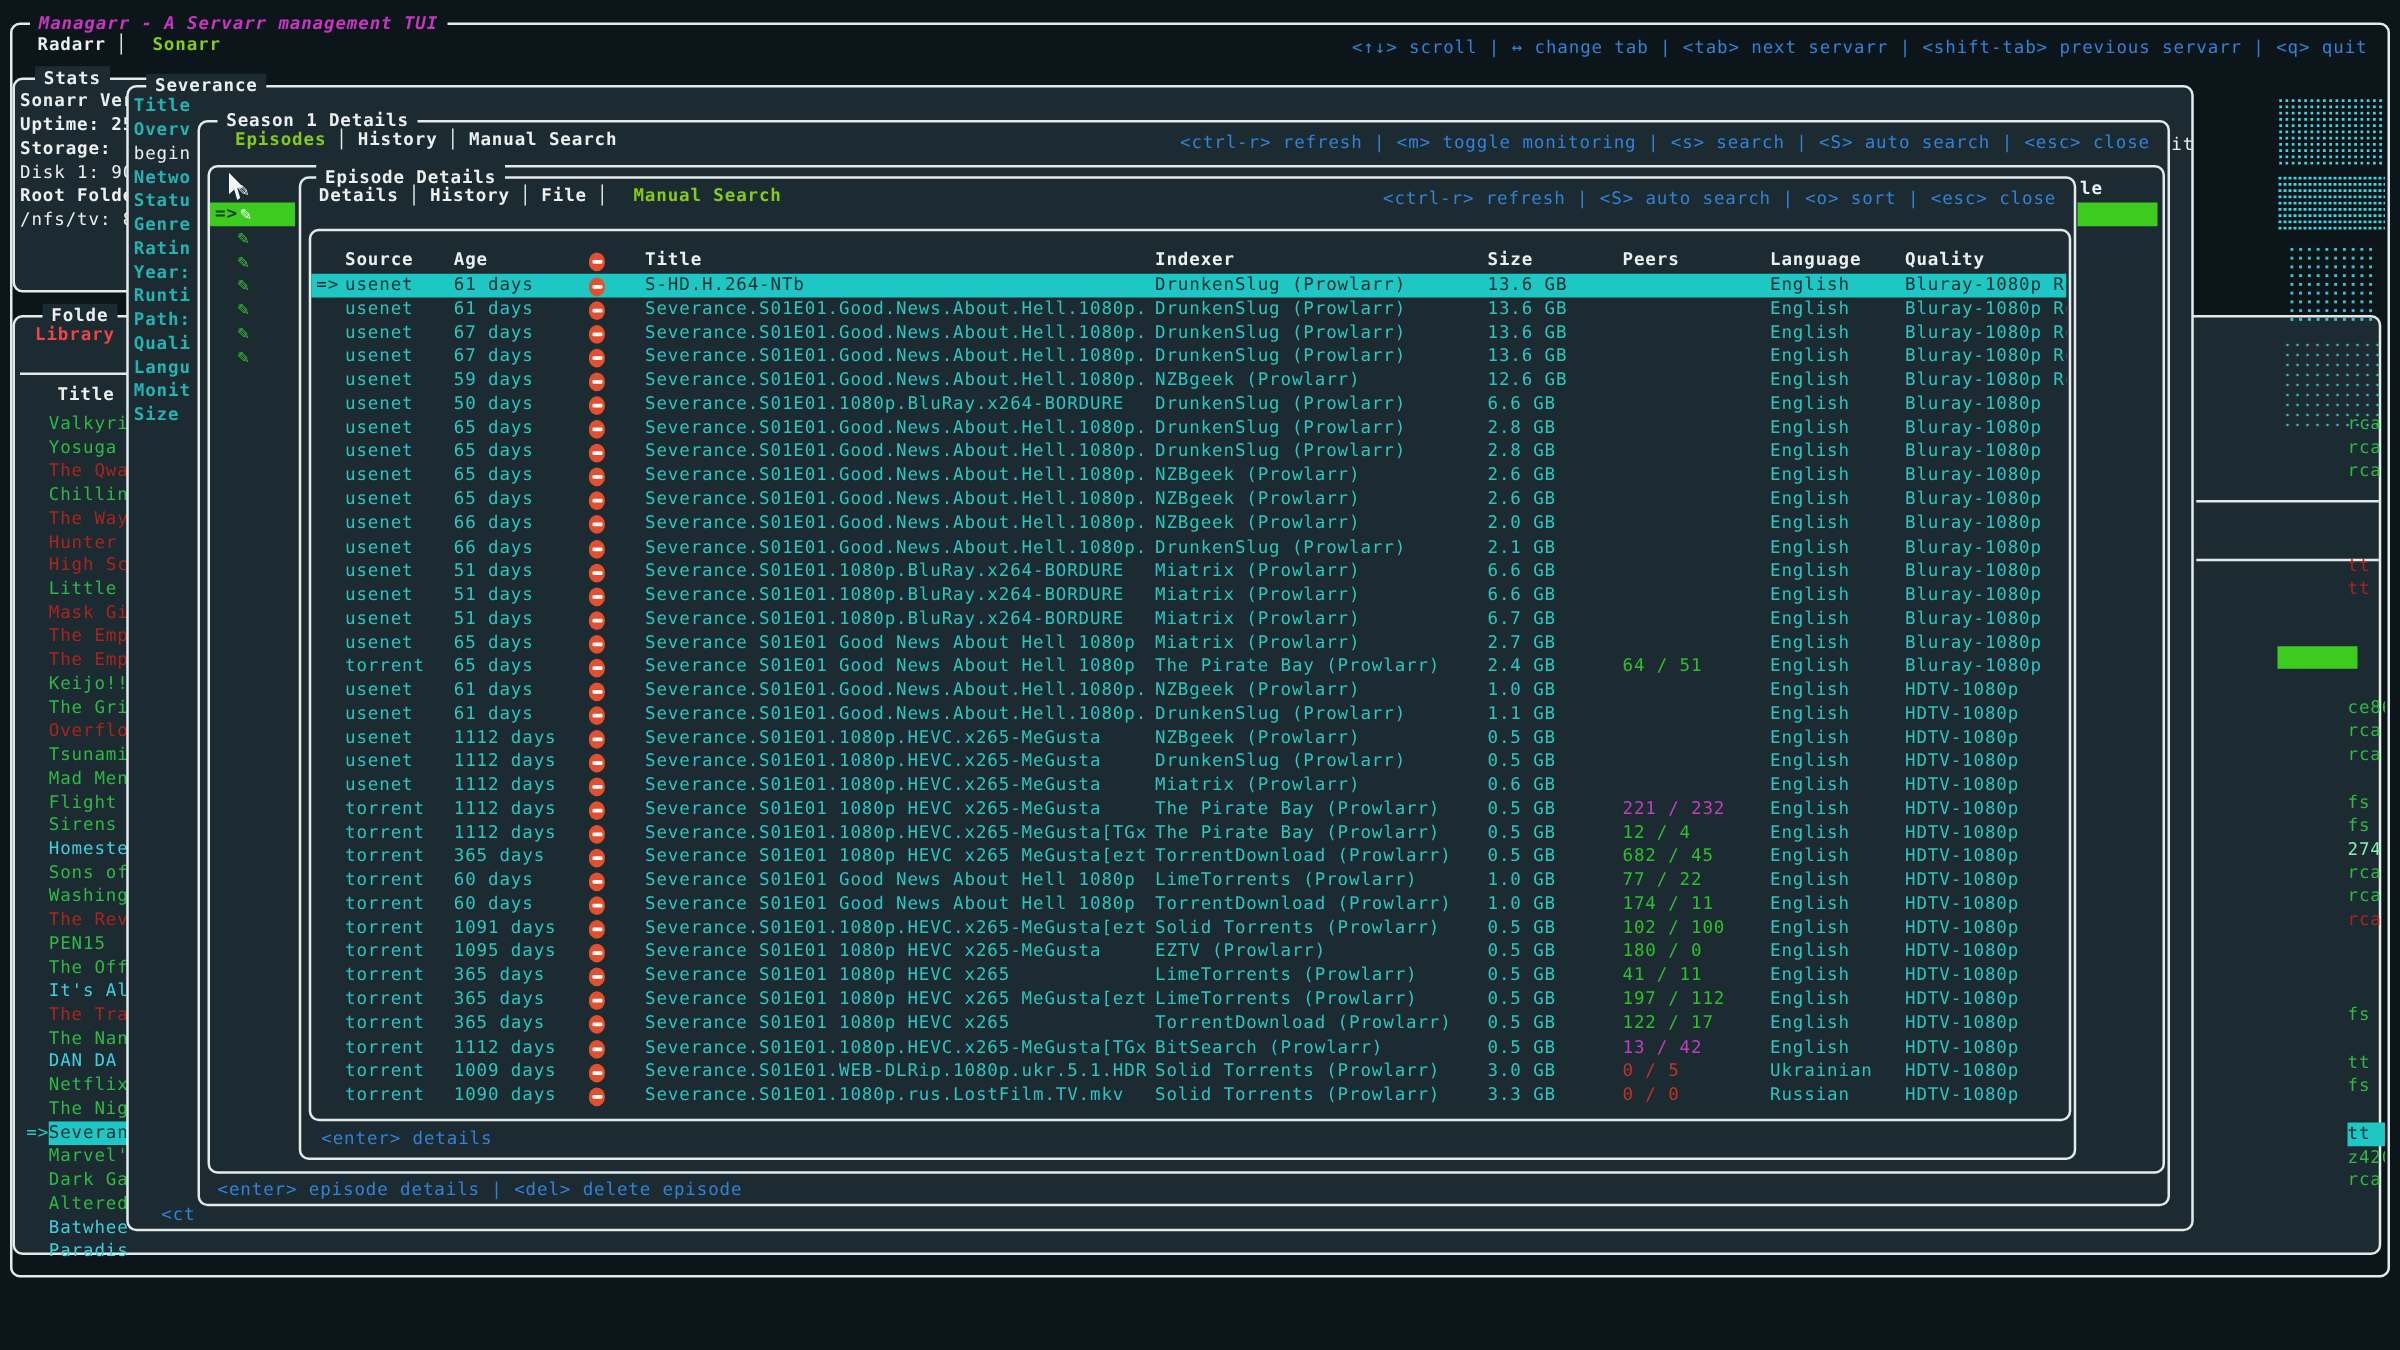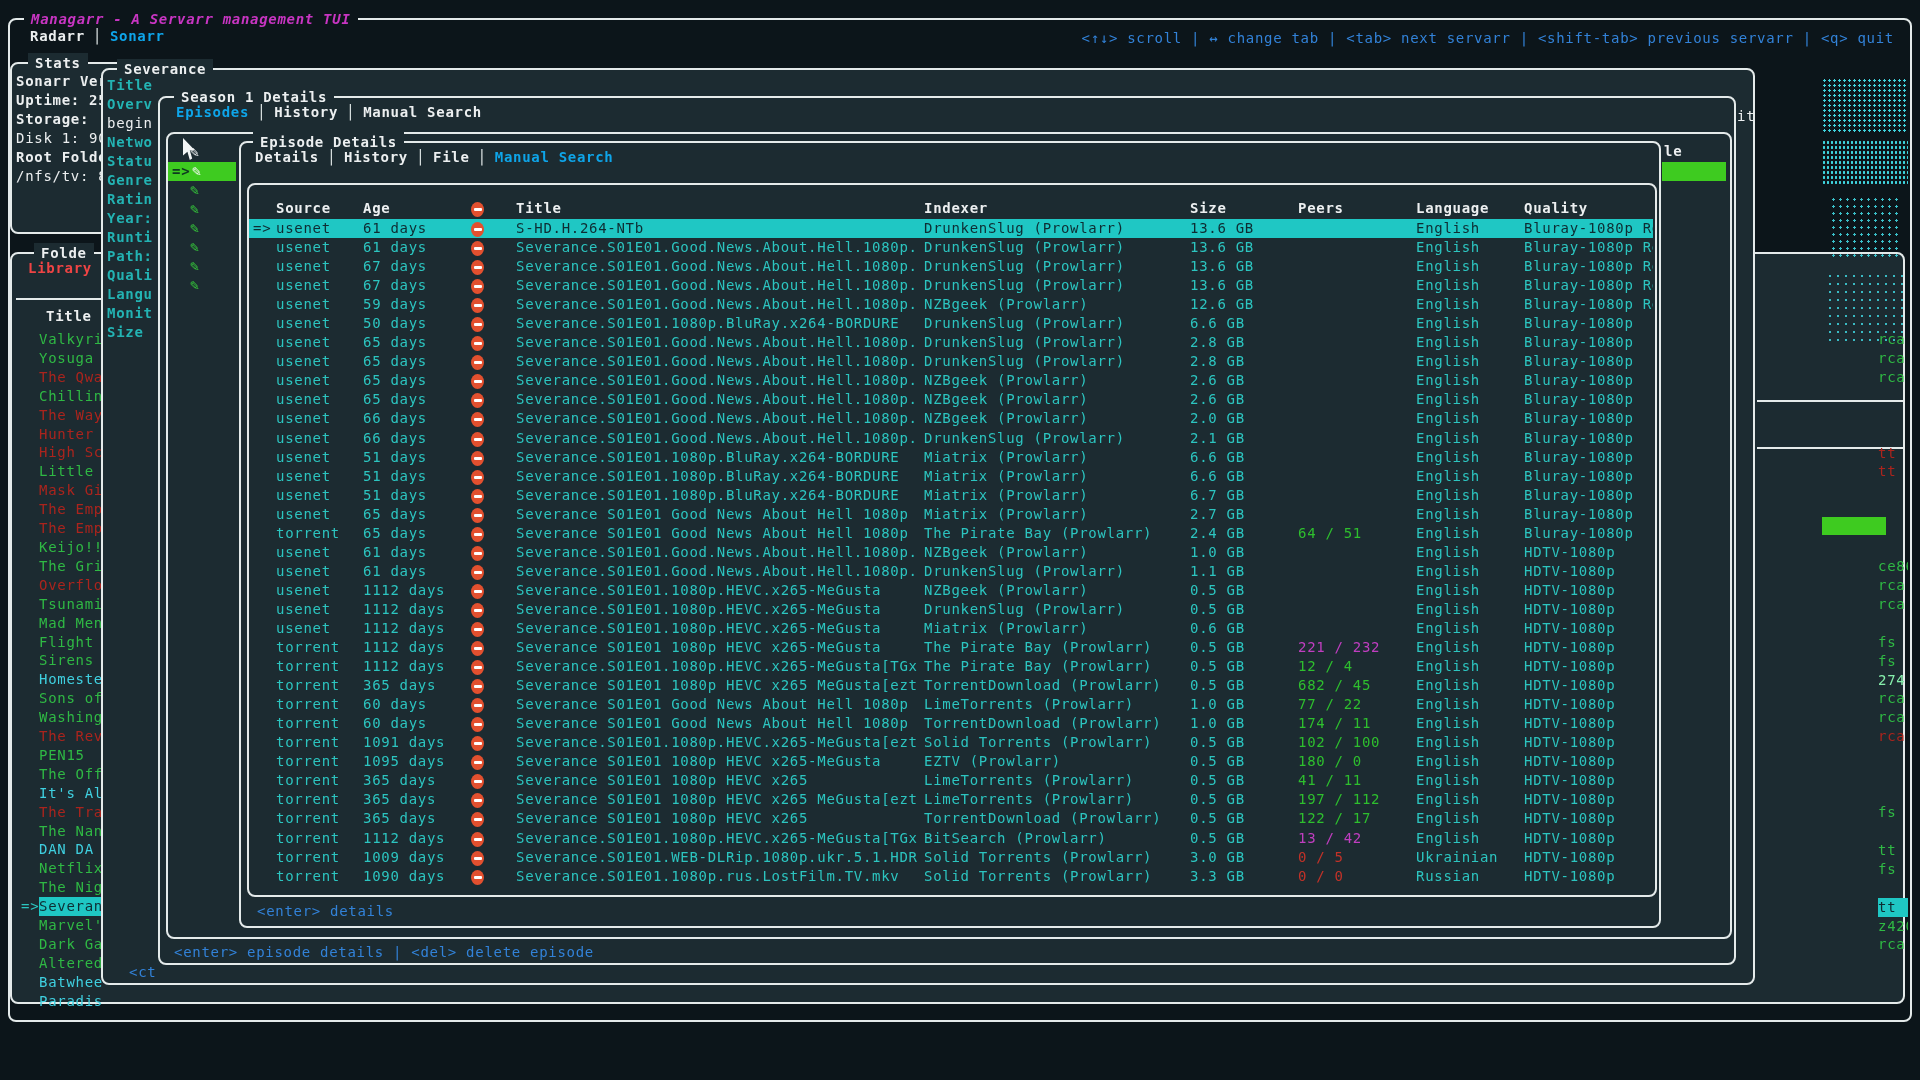--- a/index.html
+++ b/index.html
@@ -6,21 +6,21 @@
   html,body { width:1920px; height:1080px; background:#0c151a; overflow:hidden; }
   body { font-family:"DejaVu Sans Mono","Liberation Mono",monospace; font-size:14px; letter-spacing:0.7px; color:#eceff0; }
   #root { position:relative; width:1778px; height:1080px; }
 
   .win { position:absolute; background:#1c2b31; border:2px solid #e4eaea; border-radius:8px; }
   .chip { position:absolute; top:-11px; background:#1c2b31; padding:0 7px; font-weight:bold; color:#eceff0; white-space:nowrap; line-height:20px; }
   .kb { color:#3282d8; white-space:nowrap; }
   .sep { color:#e4eaea; font-weight:normal; padding:0 8px; }
   .tabs-row { position:absolute; white-space:nowrap; font-weight:bold; }
   .tab { cursor:default; }
-  .tab.active { color:#0ea5e9; }
+  .tab.active { color:#84cc16;margin-left:12px; }
   .tab.inactive { color:#eceff0; }
 
   
   #main-window { left:8px; top:18px; width:1904px; height:1004px; background:transparent; z-index:0; }
   #main-title { left:14px; font-style:italic; color:#c835c2; background:#0c151a; }
   #main-tabs { left:20px; top:8px; }
   #top-keybinds { position:absolute; right:16px; top:10px; }
   #bottom-bar { position:absolute; left:8px; top:1030px; width:1904px; height:32px; background:#1c2b31; z-index:0; }
   #bottom-bar .kb { position:absolute; left:16px; top:6px; }
 
@@ -212,20 +212,21 @@
       </div>
     <span class="kb" id="sev-footer">&lt;ct</span>
     <span id="sev-frag-it">it</span>
   </div>
 
   <div class="win" id="season-win">
     <span class="chip" style="left:14px">Season 1 Details</span>
     <div class="tabs-row" id="season-tabs">
       <span class="tab active">Episodes</span><span class="sep">│</span><span class="tab inactive">History</span><span class="sep">│</span><span class="tab inactive">Manual Search</span>
     </div>
+    <span class="kb" id="season-kb">&lt;ctrl-r&gt; refresh | &lt;m&gt; toggle monitoring | &lt;s&gt; search | &lt;S&gt; auto search | &lt;esc&gt; close</span>
     <div id="season-inner"></div>
     <div id="season-icons">
         <span class="mon-icon white" style="top: 45px;">✎</span>
         <span class="mon-icon green" style="top: 83px;">✎</span>
         <span class="mon-icon green" style="top: 102px;">✎</span>
         <span class="mon-icon green" style="top: 121px;">✎</span>
         <span class="mon-icon green" style="top: 140px;">✎</span>
         <span class="mon-icon green" style="top: 159px;">✎</span>
         <span class="mon-icon green" style="top: 178px;">✎</span>
       </div>
@@ -236,20 +237,21 @@
     <span id="season-title-tail">le</span>
     <div id="season-green-tail"></div>
     <span class="kb" id="season-footer">&lt;enter&gt; episode details | &lt;del&gt; delete episode</span>
   </div>
 
   <div class="win" id="episode-win">
     <span class="chip" style="left:12px">Episode Details</span>
     <div class="tabs-row" id="episode-tabs">
       <span class="tab inactive">Details</span><span class="sep">│</span><span class="tab inactive">History</span><span class="sep">│</span><span class="tab inactive">File</span><span class="sep">│</span><span class="tab active">Manual Search</span>
     </div>
+    <span class="kb" id="episode-kb">&lt;ctrl-r&gt; refresh | &lt;S&gt; auto search | &lt;o&gt; sort | &lt;esc&gt; close</span>
     <div id="episode-inner"></div>
     <div class="t-grid" id="ep-header">
         <div></div>
         <div>Source</div>
         <div>Age</div>
         <div><span class="reject"></span></div>
         <div>Title</div>
         <div>Indexer</div>
         <div>Size</div>
         <div>Peers</div>

